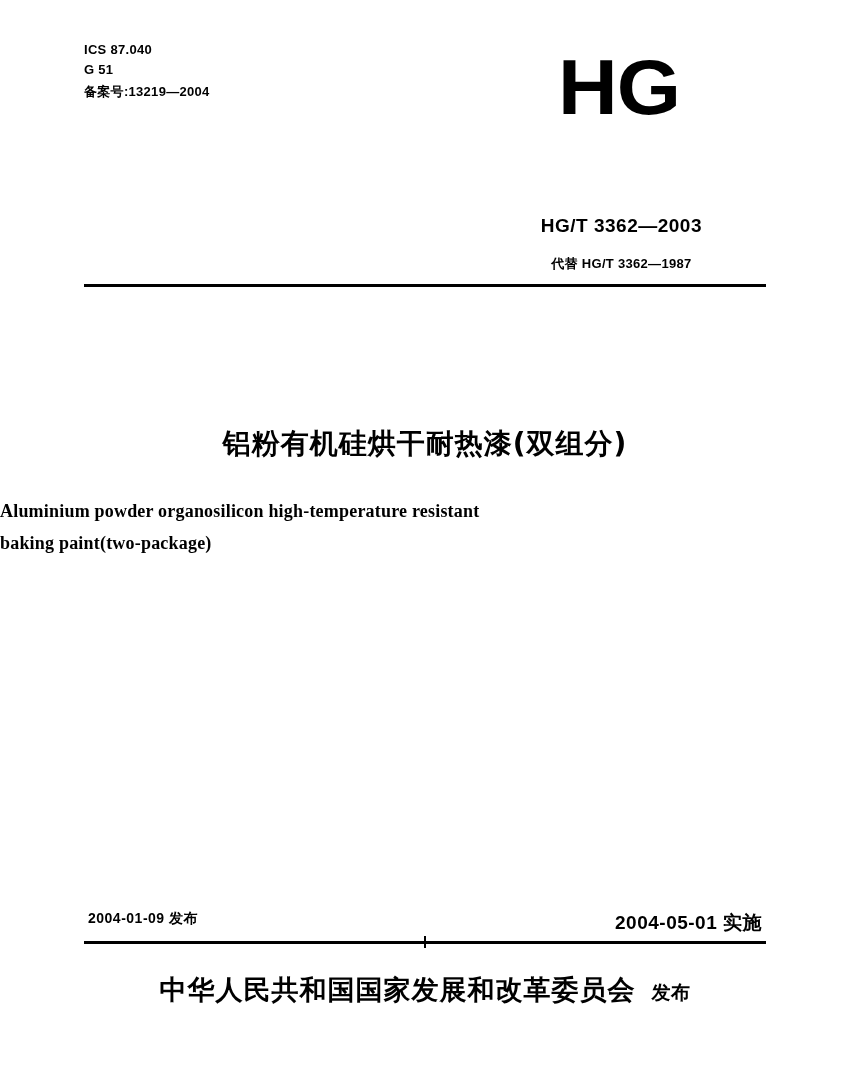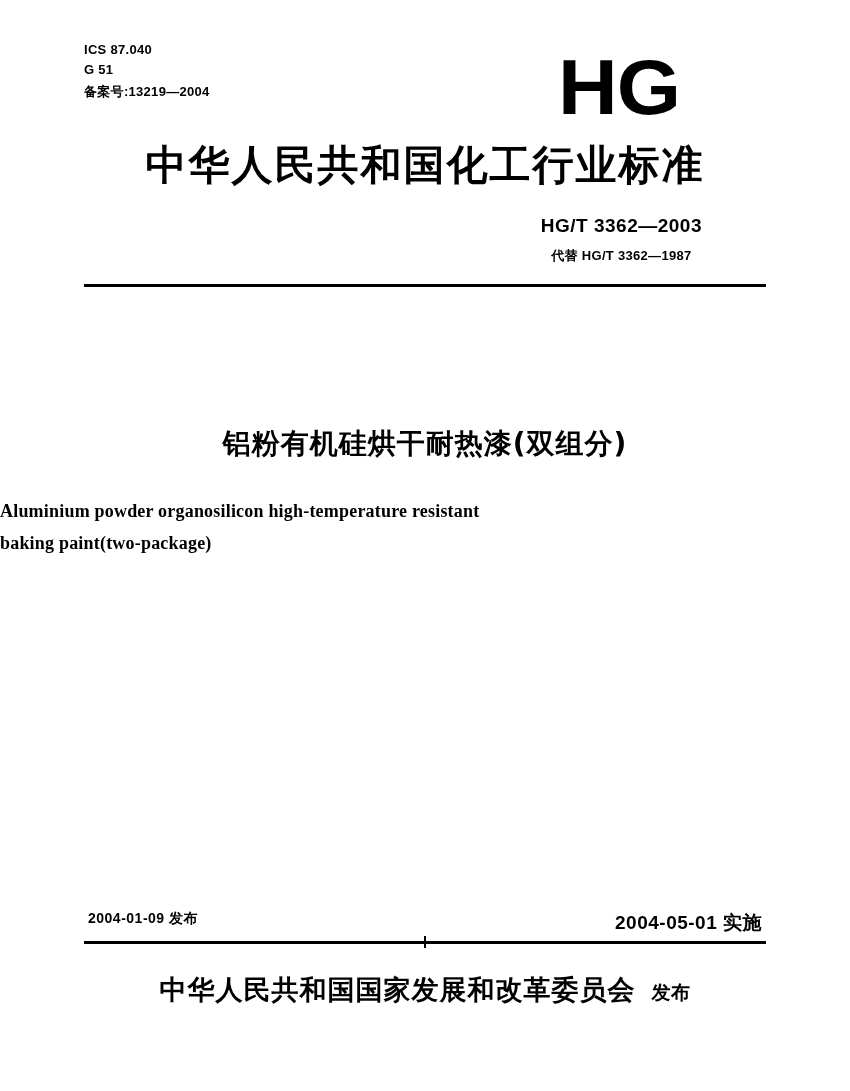--- a/index.html
+++ b/index.html
@@ -81,21 +81,21 @@
   .std-num .num-main {
     font-size: 19px;
     font-weight: bold;
     letter-spacing: 0.5px;
     white-space: nowrap;
     text-align: center;
   }
   .std-num .num-sub {
     font-size: 13px;
     font-weight: bold;
-    margin-top: 10px;
+    margin-top: 18px;
     letter-spacing: 0.3px;
     white-space: nowrap;
   }
 
   
   .rule-top {
     position: absolute;
     left: 84px;
     right: 84px;
     top: 284px;
@@ -197,21 +197,20 @@
 <div class="page">
 
   <div class="ics-block">
     <div>ICS 87.040</div>
     <div>G 51</div>
     <div class="rec">备案号:13219—2004</div>
   </div>
 
   <div class="hg-logo">HG</div>
 
-  <div class="std-title">中华人民共和国化工行业标准</div>
 
   <div class="std-num">
     <div class="num-main">HG/T 3362—2003</div>
     <div class="num-sub">代替 HG/T 3362—1987</div>
   </div>
 
   <div class="rule-top"></div>
 
   <div class="subject-cn">铝粉有机硅烘干耐热漆(双组分)</div>
 

